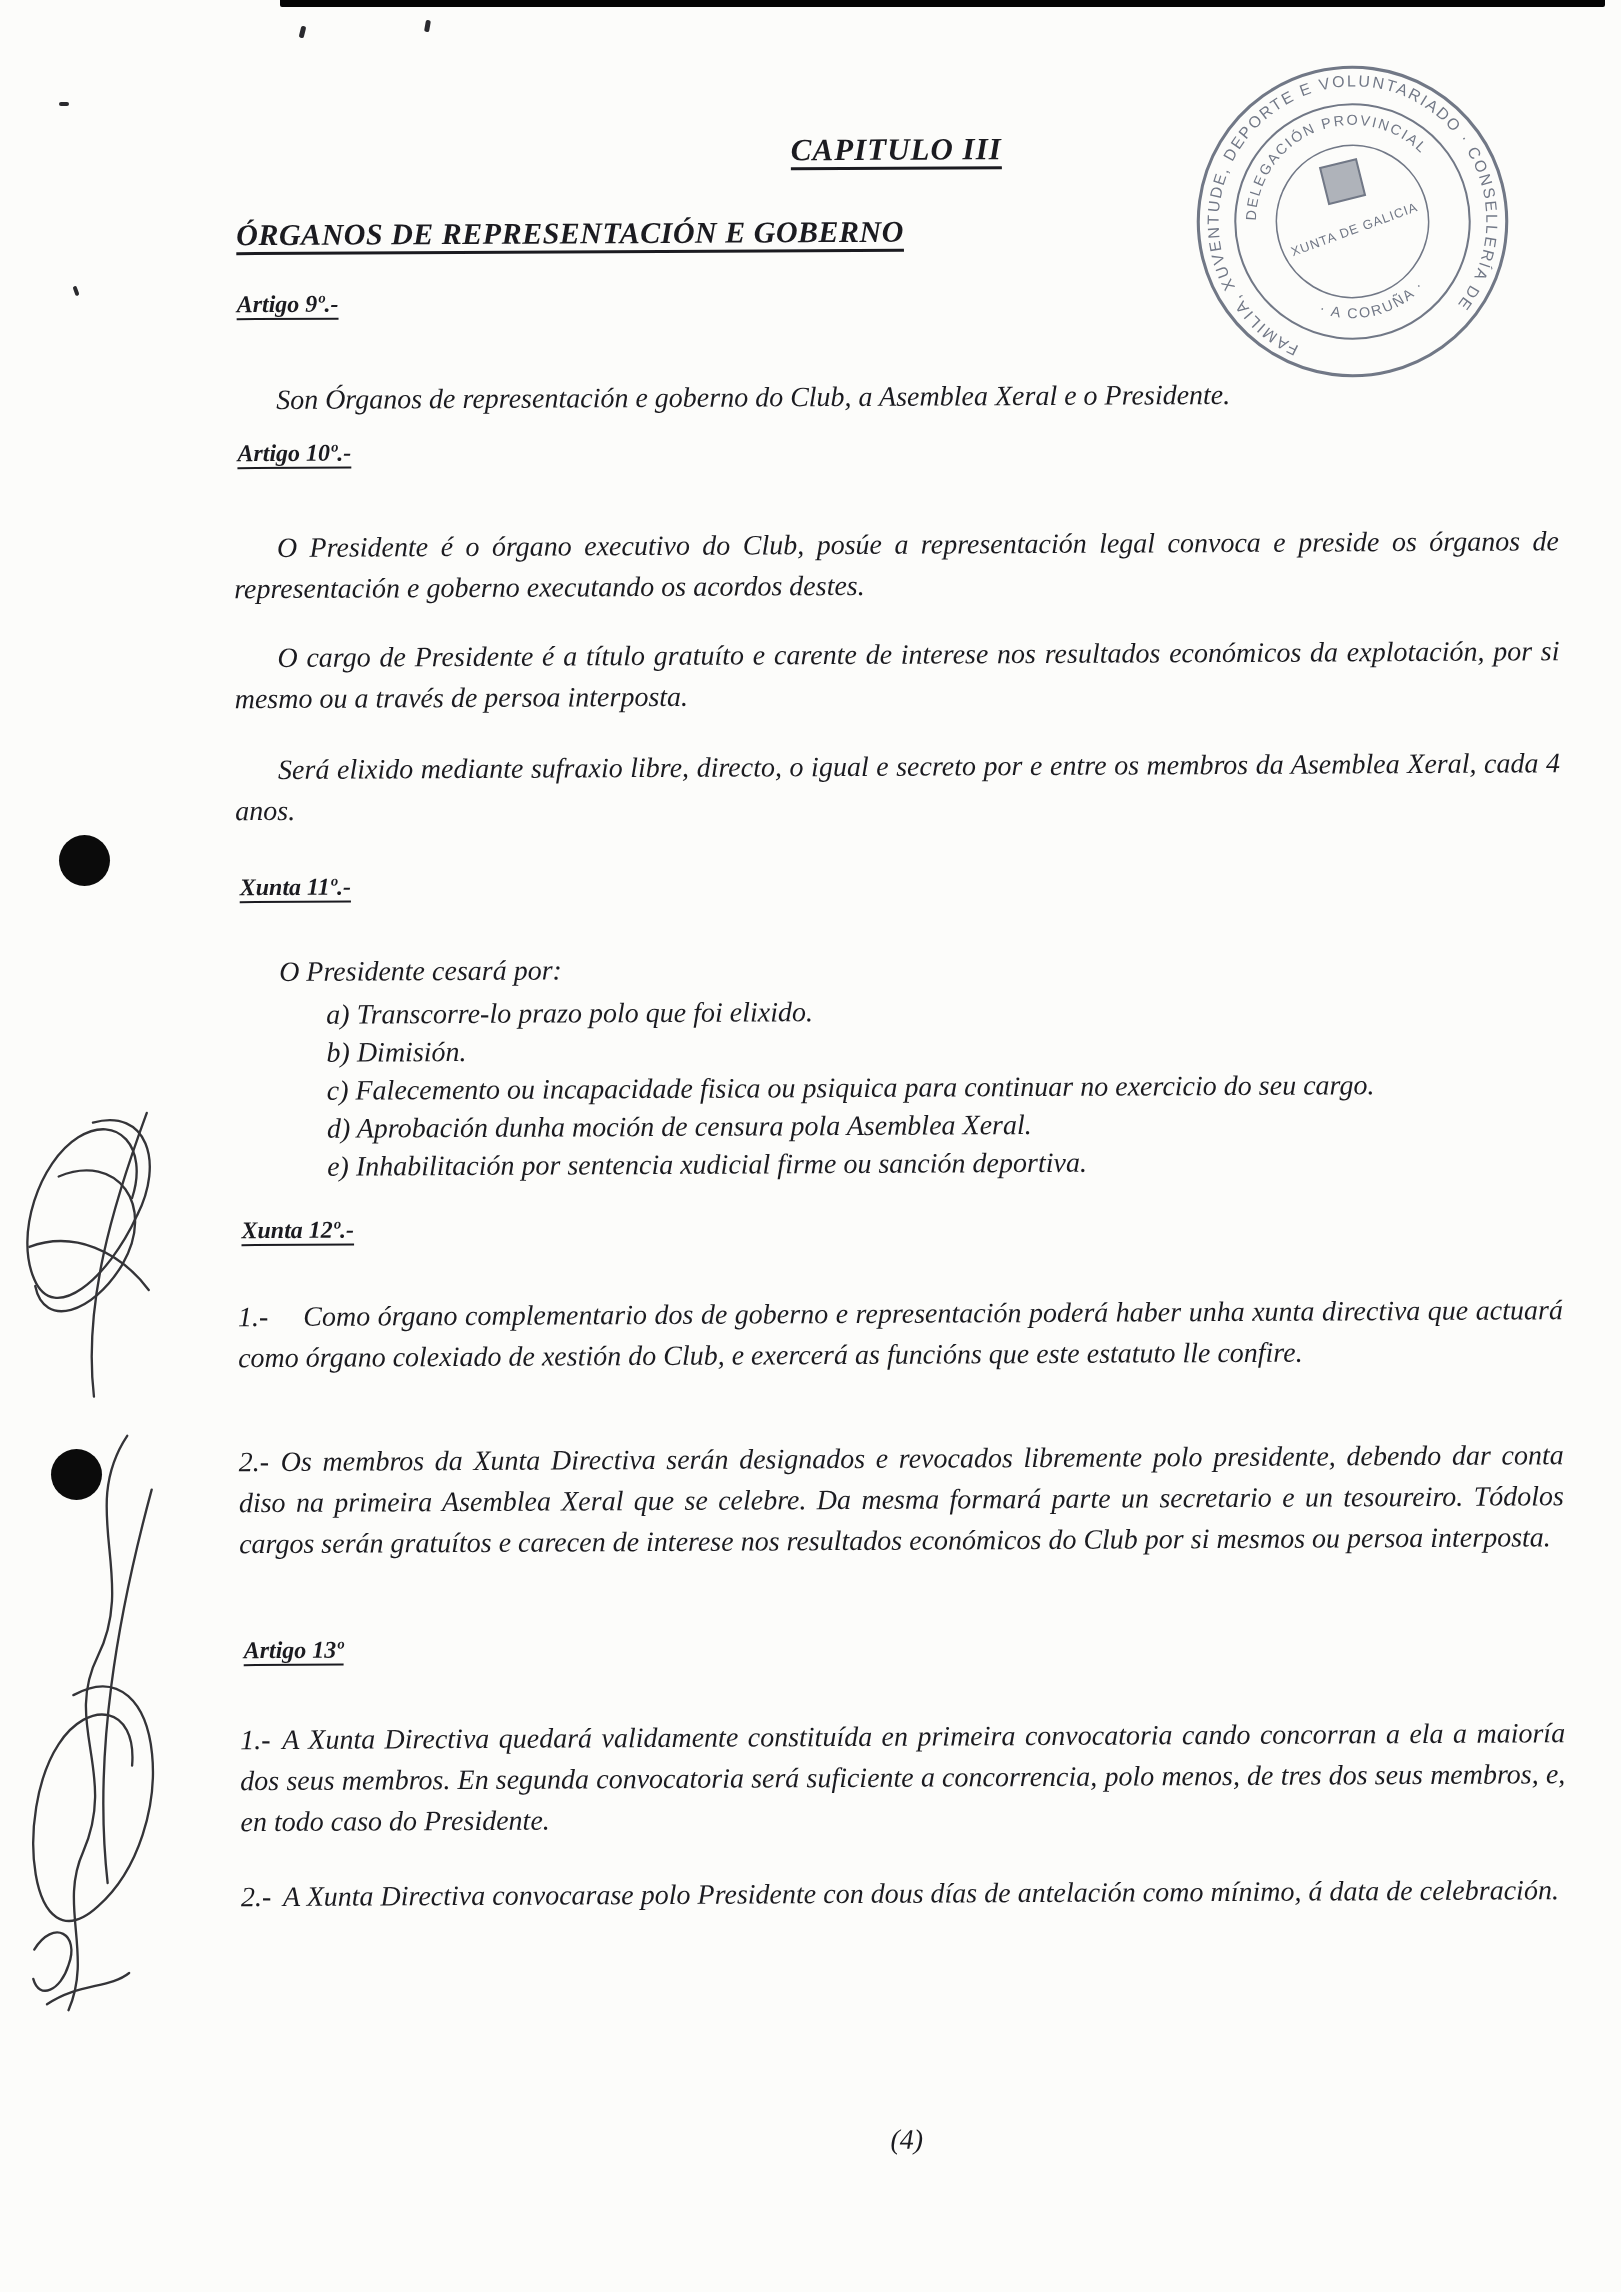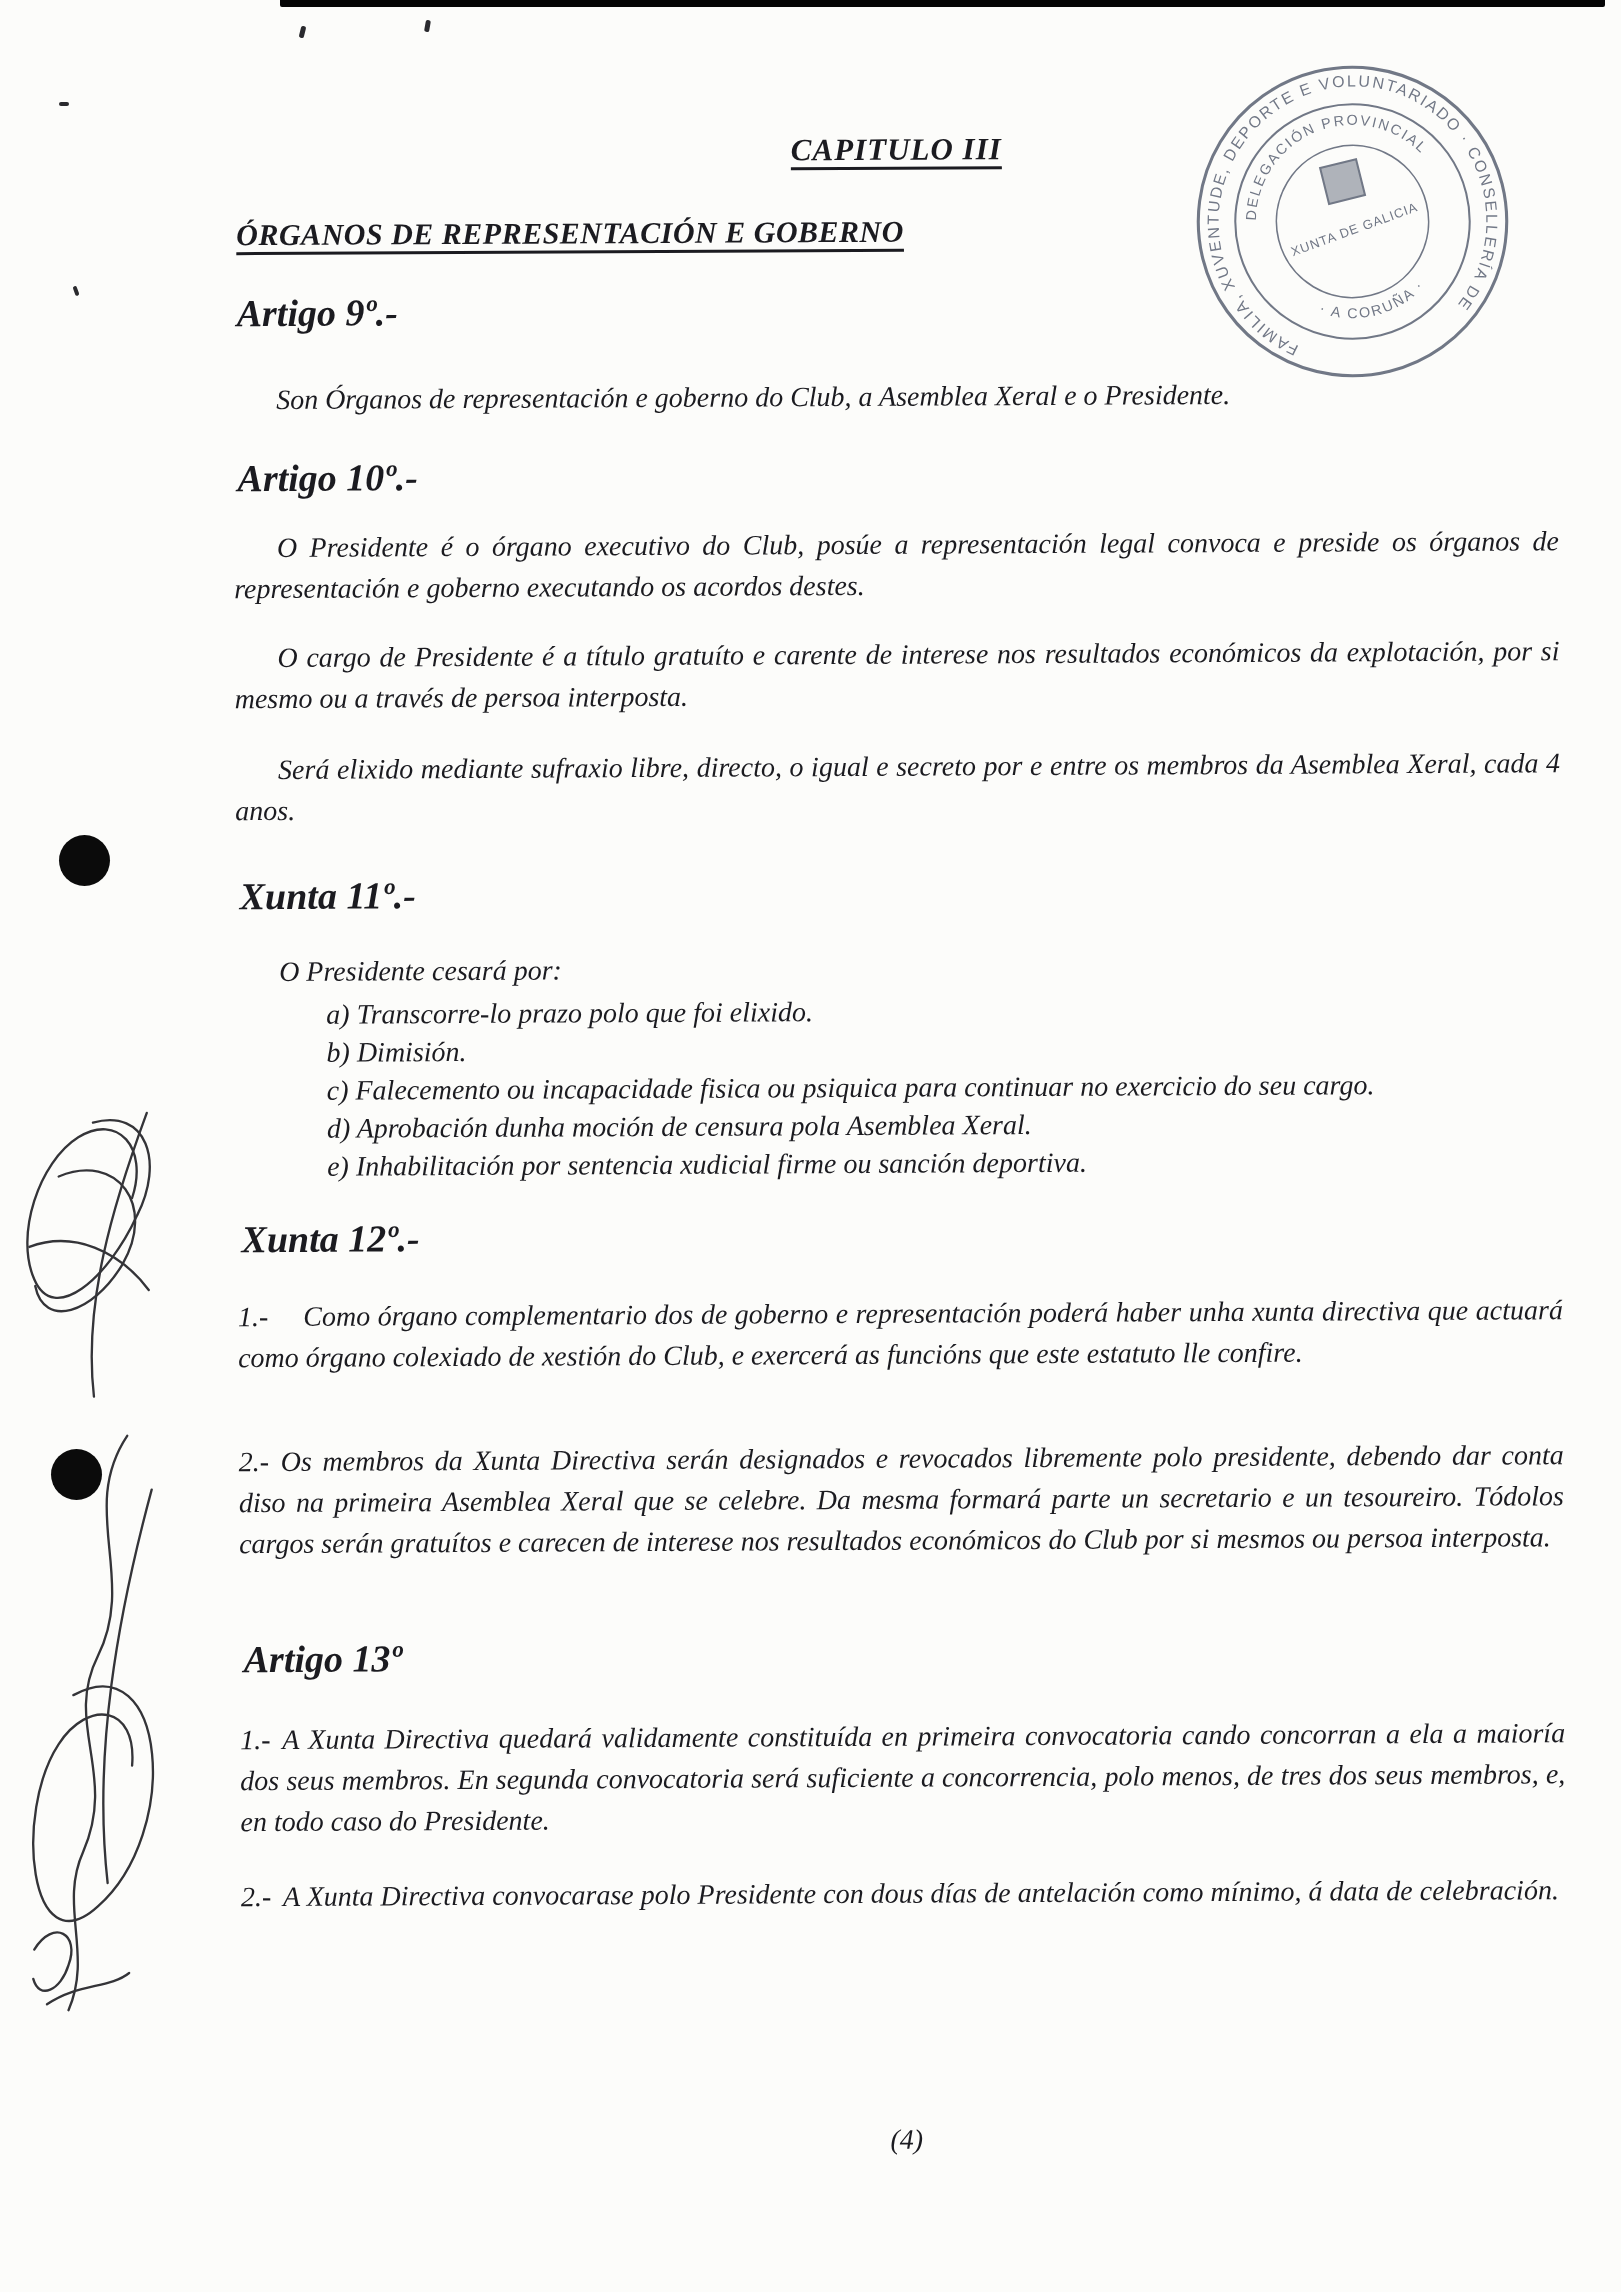--- a/index.html
+++ b/index.html
@@ -25,22 +25,22 @@
     text-align:center;
     font-weight:bold;font-size:31px;letter-spacing:1px;
     text-decoration:underline;text-decoration-thickness:2.5px;text-underline-offset:6.9px;
   }
   .section-title{
     left:235px;top:216px;width:1321px;
     font-weight:bold;font-size:30px;letter-spacing:0.5px;
     text-decoration:underline;text-decoration-thickness:2.5px;text-underline-offset:6.9px;
   }
   .artigo-heading{
-    font-weight:bold;font-size:38px;
-    text-decoration-thickness:2.2px;text-underline-offset:5.9px;
+    font-weight:bold;font-size:24px;
+    text-decoration:underline;text-decoration-thickness:2.2px;text-underline-offset:5.9px;
   }
   .para{
     left:231px;width:1325px;
     font-size:28px;line-height:41px;
     text-align:justify;
   }
   .para.indent{text-indent:43px;}
   .list-block{left:321px;width:1237px;font-size:28px;line-height:38px;}
   .list-item{white-space:nowrap;}
   .num{display:inline-block;}
@@ -120,21 +120,21 @@
 
   <div class="content-tilt">
 
     <div class="abs chapter-title">CAPITULO III</div>
 
     <div class="abs section-title" style="left:235px;top:216px;">ÓRGANOS DE REPRESENTACIÓN E GOBERNO</div>
 
     <div class="abs artigo-heading" style="left:235px;top:289px;">Artigo 9º.-</div>
     <div class="abs para indent" style="top:377px;">Son Órganos de representación e goberno do Club, a Asemblea Xeral e o Presidente.</div>
 
-    <div class="abs artigo-heading" style="left:235px;top:438px;margin-top:16px;">Artigo 10º.-</div>
+    <div class="abs artigo-heading" style="left:235px;top:438px;">Artigo 10º.-</div>
     <div class="abs para indent" style="top:525px;">O Presidente é o órgano executivo do Club, posúe a representación legal convoca e preside os órganos de representación e goberno executando os acordos destes.</div>
     <div class="abs para indent" style="top:635px;">O cargo de Presidente é a título gratuíto e carente de interese nos resultados económicos da explotación, por si mesmo ou a través de persoa interposta.</div>
     <div class="abs para indent" style="top:747px;">Será elixido mediante sufraxio libre, directo, o igual e secreto por e entre os membros da Asemblea Xeral, cada 4 anos.</div>
 
     <div class="abs artigo-heading" style="left:235px;top:872px;">Xunta 11º.-</div>
     <div class="abs para indent" style="top:949px;">O Presidente cesará por:</div>
     <div class="abs list-block" style="top:994px;">
       <div class="list-item">a) Transcorre-lo prazo polo que foi elixido.</div>
       <div class="list-item">b) Dimisión.</div>
       <div class="list-item">c) Falecemento ou incapacidade fisica ou psiquica para continuar no exercicio do seu cargo.</div>

